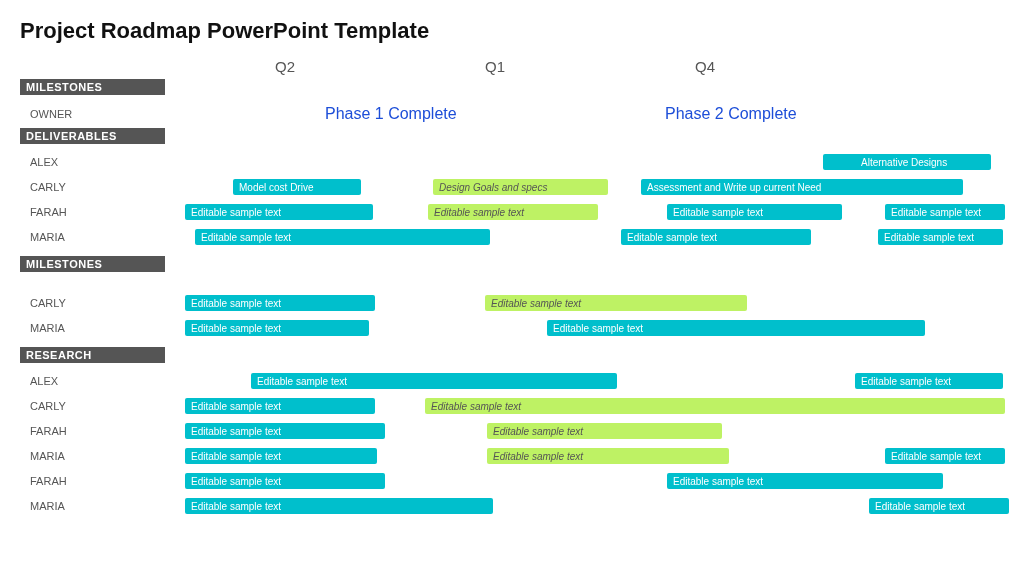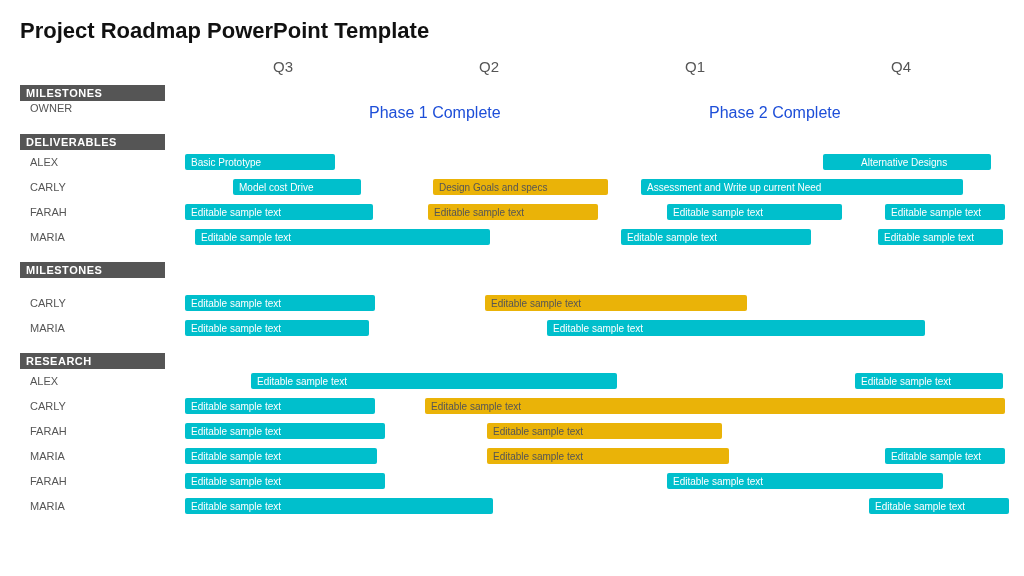--- a/index.html
+++ b/index.html
@@ -34,40 +34,39 @@
       color: #555;
     }
     
     .grid {
       display: flex;
       flex-direction: column;
     }
     
     .section-header {
       display: flex;
-      align-items: flex-end;
+      align-items: flex-start;
       height: 22px;
       margin-bottom: 1px;
     }
     .section-label {
       width: 145px;
       background: #555;
       color: #fff;
       font-size: 11px;
       font-weight: bold;
       padding: 2px 6px;
       letter-spacing: 0.5px;
     }
     
     .owner-row {
       display: flex;
-      align-items: flex-start;
+      align-items: center;
       height: 24px;
       margin-bottom: 2px;
-      gap: 44px;
     }
     .row-label {
       width: 155px;
       font-size: 11px;
       color: #555;
       padding-left: 10px;
     }
     .bars-area {
       flex: 1;
       position: relative;
@@ -89,40 +88,39 @@
       border-radius: 2px;
       display: flex;
       align-items: center;
       padding: 0 6px;
       font-size: 10px;
       color: #fff;
       white-space: nowrap;
       overflow: hidden;
     }
     .bar-cyan { background: #00BFCC; }
-    .bar-yellow { background: #eab308; color: #555; }
+    .bar-yellow { background: #bef264; color: #555; font-style: italic; }
 
     
     .phase-label {
       position: absolute;
       font-size: 16px;
       color: #1d4ed8;
     }
 
     
     
   </style>
 </head>
 <body>
 
 <div class="container">
   <div class="page-title">Project Roadmap PowerPoint Template</div>
 
   <div class="quarters-row">
-    <div class="quarter-col">Q3</div>
     <div class="quarter-col">Q2</div>
     <div class="quarter-col">Q1</div>
     <div class="quarter-col">Q4</div>
   </div>
 
   <div class="grid">
 
     <div class="section-header">
       <div class="section-label">MILESTONES</div>
     </div>
@@ -134,21 +132,20 @@
       </div>
     </div>
 
     <div class="section-header">
       <div class="section-label">DELIVERABLES</div>
     </div>
 
     <div class="data-row">
       <div class="row-label">ALEX</div>
       <div class="bars-area" style="position:relative; height:22px;">
-        <div class="bar bar-cyan" style="left:10px;width:150px;">Basic Prototype</div>
         <div class="bar bar-cyan" style="left:648px;width:168px;padding-left:38px;">Alternative Designs</div>
       </div>
     </div>
 
     <div class="data-row">
       <div class="row-label">CARLY</div>
       <div class="bars-area" style="position:relative; height:22px;">
         <div class="bar bar-cyan" style="left:58px;width:128px;">Model cost Drive</div>
         <div class="bar bar-yellow" style="left:258px;width:175px;">Design Goals and specs</div>
         <div class="bar bar-cyan" style="left:466px;width:322px;">Assessment and Write up current Need</div>

